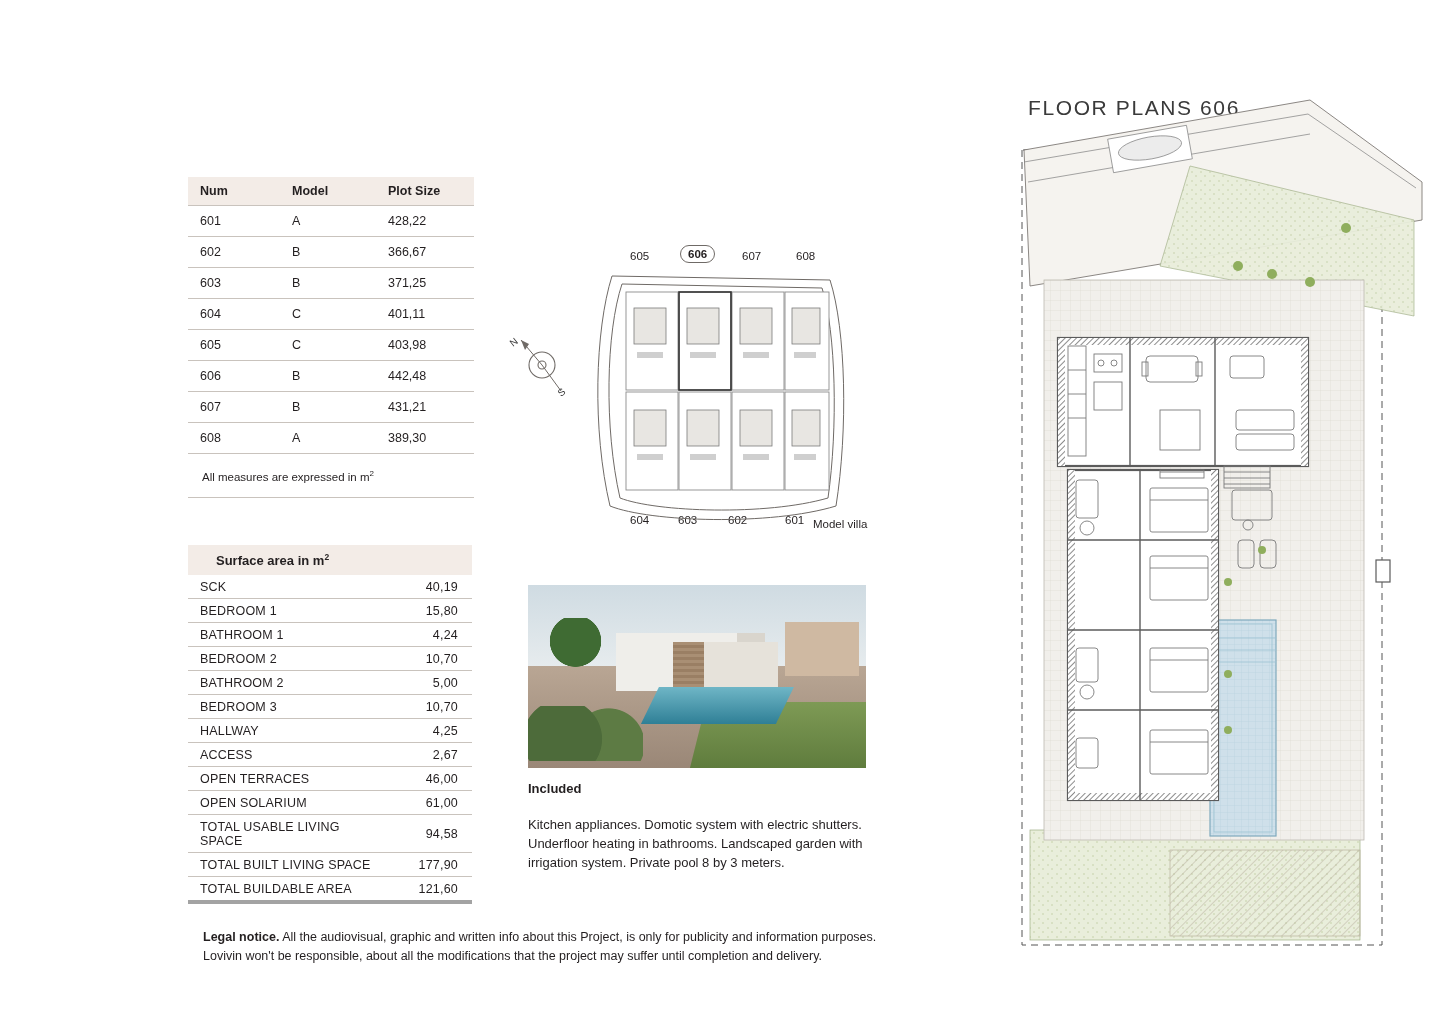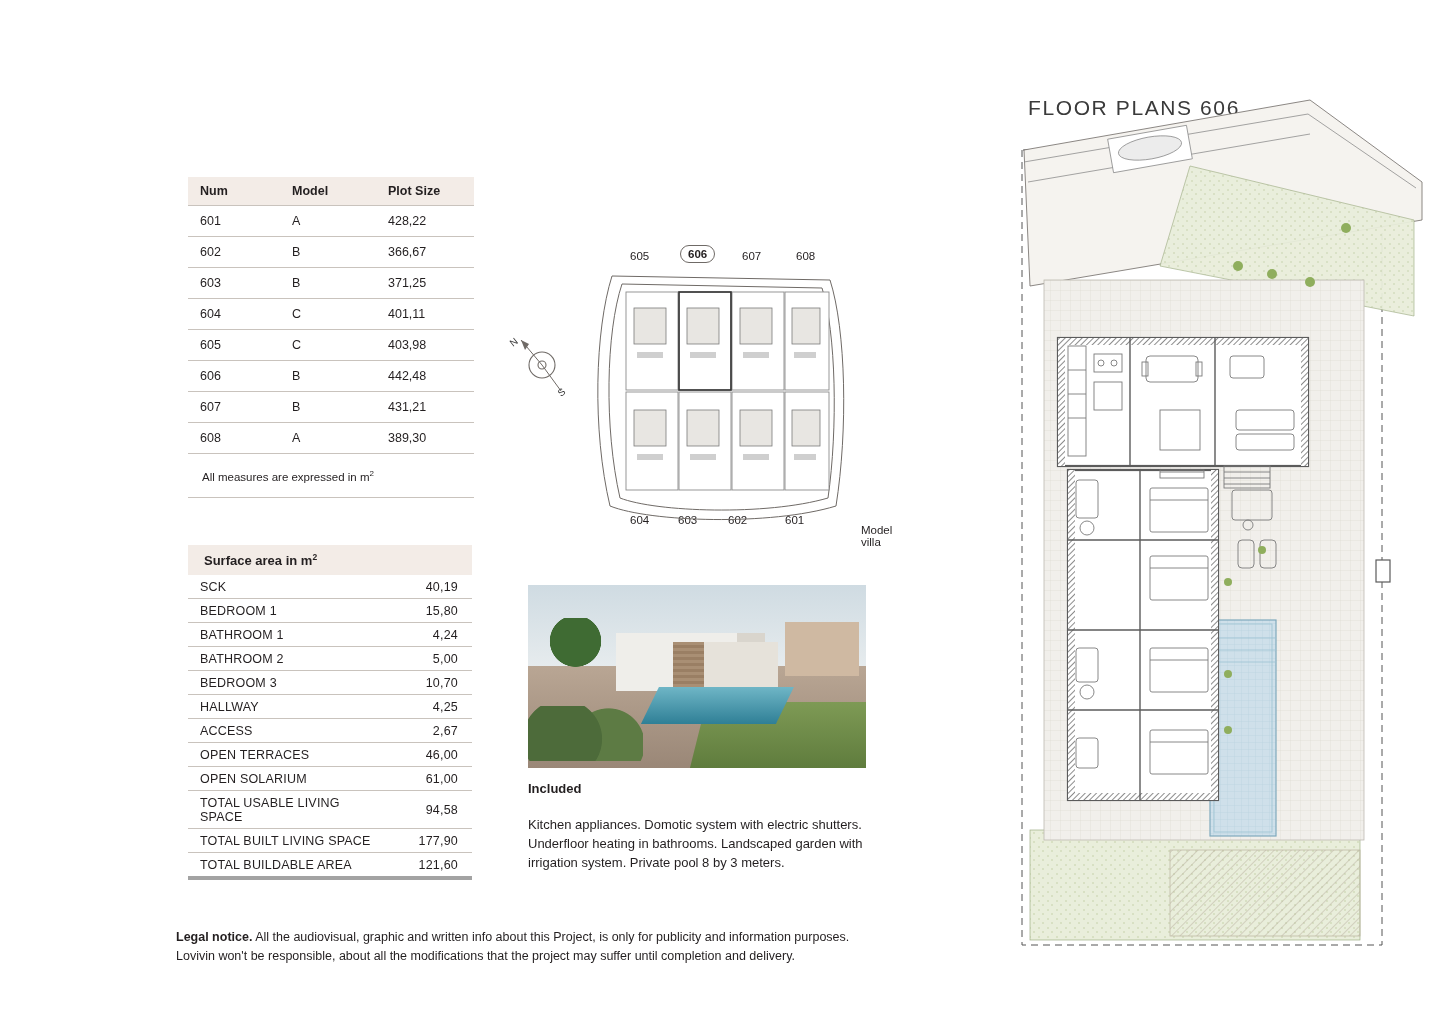--- a/index.html
+++ b/index.html
@@ -69,21 +69,21 @@
   .surface-wrap {
     position: absolute;
     left: 188px;
     top: 545px;
     width: 284px;
   }
   .surface-head {
     background: #f3ece7;
     font-weight: bold;
     font-size: 13px;
-    padding: 7px 12px 7px 16px;
+    padding: 7px 12px 7px 28px;
   }
   .surface-head sup { font-size: 8.5px; }
   .surface-table {
     width: 100%;
     border-collapse: collapse;
     font-size: 12.5px;
   }
   .surface-table td {
     border-bottom: 1px solid #c9c3bd;
     padding: 4.5px 2px 4.5px 12px;
@@ -193,21 +193,21 @@
     color: #231f20;
   }
   .included .h {
     font-weight: bold;
     margin-bottom: 17px;
   }
 
   
   .legal {
     position: absolute;
-    left: 176px;
+    left: 203px;
     top: 928px;
     width: 680px;
     font-size: 12.5px;
     line-height: 1.5;
     color: #231f20;
   }
 
   
   .floorplan {
     position: absolute;
@@ -285,20 +285,24 @@
         <td>SCK</td>
         <td class="val">40,19</td>
       </tr>
       <tr>
         <td>BEDROOM 1</td>
         <td class="val">15,80</td>
       </tr>
       <tr>
         <td>BATHROOM 1</td>
         <td class="val">4,24</td>
+      </tr>
+      <tr>
+        <td>BEDROOM 2</td>
+        <td class="val">10,70</td>
       </tr>
       <tr>
         <td>BATHROOM 2</td>
         <td class="val">5,00</td>
       </tr>
       <tr>
         <td>BEDROOM 3</td>
         <td class="val">10,70</td>
       </tr>
       <tr>
@@ -348,21 +352,21 @@
 <div class="keyplan">
   <div class="kp-label" style="left:130px; top:14px;">605</div>
   <div class="kp-badge" style="left:180px; top:9px;">606</div>
   <div class="kp-label" style="left:242px; top:14px;">607</div>
   <div class="kp-label" style="left:296px; top:14px;">608</div>
 
   <div class="kp-label" style="left:130px; top:278px;">604</div>
   <div class="kp-label" style="left:178px; top:278px;">603</div>
   <div class="kp-label" style="left:228px; top:278px;">602</div>
   <div class="kp-label" style="left:285px; top:278px;">601</div>
-  <div class="kp-label" style="left:313px; top:288px;margin-left:48px;">Model villa</div>
+  <div class="kp-label" style="left:313px; top:282px;">Model villa</div>
 
   <svg width="400" height="270" style="position:absolute; left:0; top:34px;">
     <g stroke="#6f6a66" fill="none" stroke-width="1">
 
       <path d="M112 6 C 95 60, 92 160, 110 236 C 150 252, 270 256, 336 236 C 348 160, 346 60, 330 10 Z"></path>
       <path d="M122 14 C 106 62, 104 158, 120 228 C 156 242, 266 246, 328 228 C 338 158, 336 62, 322 18 Z"></path>
     </g>
     <g stroke="#8c8c8c" fill="#ffffff" stroke-width="0.9">
 
       <rect x="126" y="22" width="52" height="98"></rect>

